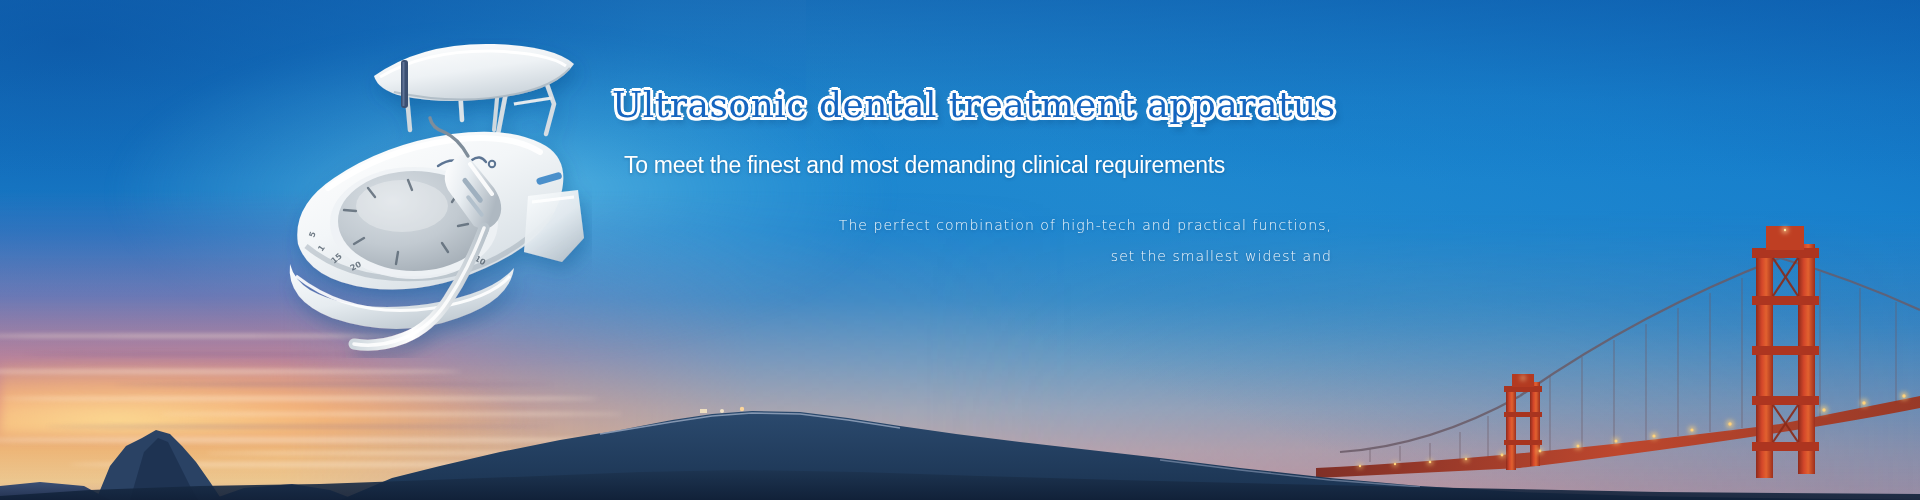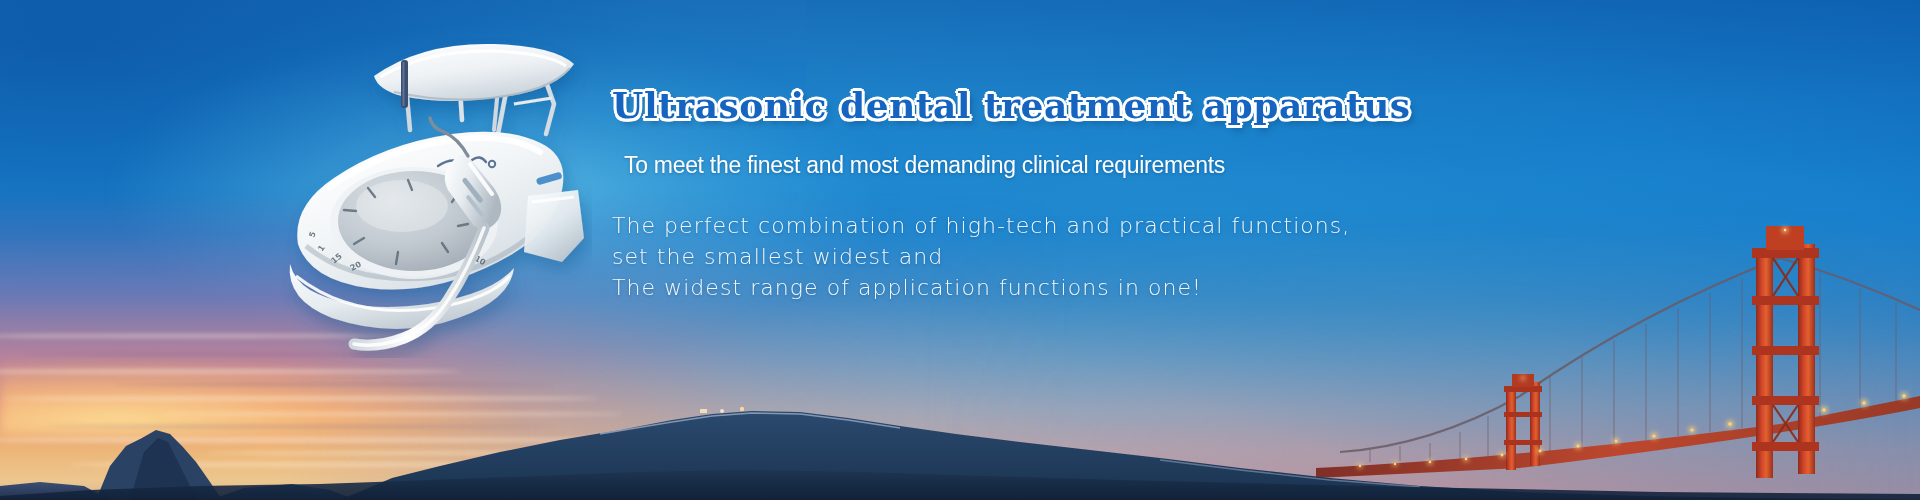--- a/index.html
+++ b/index.html
@@ -100,21 +100,21 @@
   }
   .device svg{display:block;width:100%;height:100%;}
 
   
   .copy{
     position:absolute;left:612px;top:84px;width:720px;
   }
   .title{
     margin:0;
     font-family:"DejaVu Serif", serif;
-    font-weight:700;
+    font-weight:400;
     font-size:36px;
     line-height:42px;
     letter-spacing:0.5px;
     color:#1565c0;
     white-space:nowrap;
     -webkit-text-stroke:0px;
     text-shadow:
       -2px -2px 0 #ffffff,  2px -2px 0 #ffffff,
       -2px  2px 0 #ffffff,  2px  2px 0 #ffffff,
       -3px  0   0 #ffffff,  3px  0   0 #ffffff,
@@ -130,25 +130,26 @@
     line-height:34px;
     letter-spacing:-0.3px;
     color:#ffffff;
     white-space:nowrap;
     text-shadow:0 1px 3px rgba(8,50,94,0.35);
   }
   .body-copy{
     margin:28px 0 0 0;
     font-family:"DejaVu Sans", sans-serif;
     font-weight:300;
-    font-size:22px;
+    font-size:14px;
     line-height:31px;
     letter-spacing:1.05px;
     color:#f2f8fd;
     text-shadow:0 1px 3px rgba(8,50,94,0.30);
+    text-align:right;
   }
   .body-copy div{white-space:nowrap;}
 </style>
 </head>
 <body>
 
 <div class="banner">
 
   <div class="sky-base"></div>
   <div class="sky-left-blue"></div>
@@ -476,17 +477,16 @@
   </div>
 
   <div class="copy">
     <h1 class="title">Ultrasonic dental treatment apparatus</h1>
 
     <p class="subtitle">To meet the finest and most demanding clinical requirements</p>
 
     <div class="body-copy">
       <div>The perfect combination of high-tech and practical functions,</div>
       <div>set the smallest widest and</div>
-      <div>The widest range of application functions in one!</div>
     </div>
   </div>
 
 </div>
 
 </body></html>

